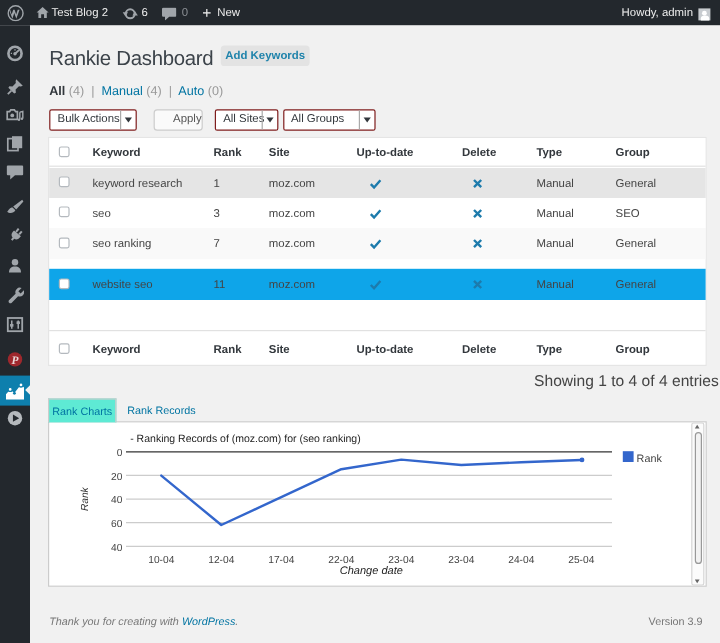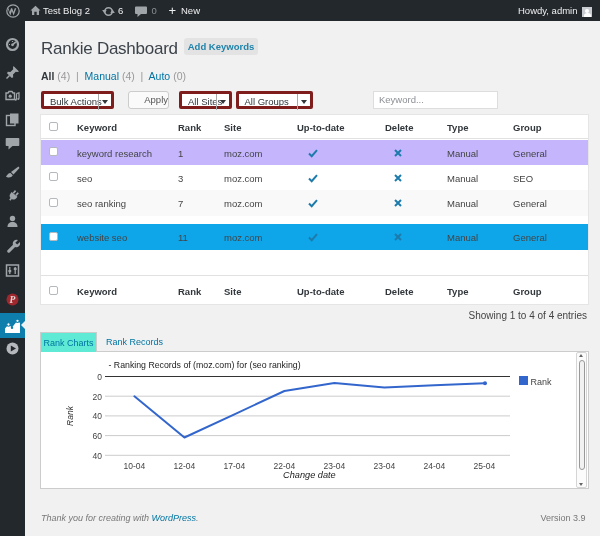--- a/index.html
+++ b/index.html
@@ -10,38 +10,38 @@
 #sidebar { position:absolute; left:0; top:21px; width:25px; height:515px; background:#23282d; }
 .abtxt { position:absolute; color:#eee; font-size:9.5px; line-height:21px; height:21px; }
 .sideicon { position:absolute; left:5px; width:15px; height:15px; }
 #activeitem { position:absolute; left:0; top:291.5px; width:25px; height:25px; background:#0e7fad; }
 #activearrow { position:absolute; right:0; top:8.5px; width:0; height:0; border-top:4px solid transparent; border-bottom:4px solid transparent; border-right:4px solid #f1f1f1; }
 h1.rankie { position:absolute; left:41px; top:39.5px; font-size:17px; line-height:1; font-weight:400; color:#3c434a; letter-spacing:-0.25px; }
 #addkw { position:absolute; left:184px; top:37.5px; width:74px; height:17px; background:#e3e3e3; border-radius:3px; color:#1f83ab; font-size:9.5px; font-weight:bold; text-align:center; line-height:17px; }
 #filters { position:absolute; left:41px; top:70px; font-size:10.5px; color:#999; }
 #filters b { color:#32373c; font-weight:bold; }
 #filters a { color:#0074a2; text-decoration:none; }
-.wpsel { position:absolute; height:18px; background:#fff; border:3px solid #7f1d1d; border-radius:2px; font-size:9.5px; color:#32373c; line-height:16px; padding-left:6px; }
+.wpsel { position:absolute; height:18px; background:#fff; border:1px solid #7f1d1d; border-radius:2px; font-size:9.5px; color:#32373c; line-height:16px; padding-left:6px; }
 .wpsel .arr { position:absolute; right:0; top:0; width:13px; height:16px; border-left:1px solid #aaa; }
 .wpsel .arr:after { content:""; position:absolute; left:3px; top:6px; width:0; height:0; border-left:3.5px solid transparent; border-right:3.5px solid transparent; border-top:4px solid #32373c; }
 .wpbtn { position:absolute; height:18px; background:#fafafa; border:1px solid #ccc; border-radius:3px; font-size:9.5px; color:#555; text-align:right; line-height:16px; }
 #kwinput { position:absolute; left:373px; top:91px; width:125px; height:18px; background:#fff; border:1px solid #ddd; font-size:9.5px; color:#8c8f94; line-height:16px; padding-left:5px; }
 #tbl { position:absolute; left:40px; top:114px; width:549px; height:191px; background:#fff; border:1px solid #e5e5e5; }
 .trow { position:absolute; left:0; width:547px;padding-left:20px; }
 .cell { position:absolute; font-size:9.5px; color:#444; }
 .hcell { position:absolute; font-size:9.5px; color:#32373c; font-weight:bold; }
 .cbx { position:absolute; width:9px; height:9px; background:#fff; border:1px solid #b4b9be; border-radius:2px; }
 #panel { position:absolute; left:40px; top:351px; width:549px; height:138px; background:#fff; border:1px solid #ccc; }
 #tab1 { position:absolute; left:40px; top:331.5px; width:57px; height:20.5px; background:#5eead4; border:1px solid #ccc; border-bottom:none; z-index:3; color:#0074a2; font-size:9px; text-align:center; line-height:20px; }
 #tab2 { position:absolute; left:106px; top:331.5px; height:20px; color:#0074a2; font-size:9px; line-height:20px; }
 .ctxt { position:absolute; font-size:8.5px; color:#444; }
 #footerl { position:absolute; left:41px; top:513px; font-size:9px; font-style:italic; color:#777; }
 #footerl a { color:#0074a2; text-decoration:none; }
 #footerr { position:absolute; right:14.5px; top:513px; font-size:9px; color:#777; }
-#showing { position:absolute; right:13px; top:309.5px; font-size:10px; color:#444;text-align:right; }
+#showing { position:absolute; right:1px; top:309.5px; font-size:13px; color:#444;text-align:right; }
 svg { display:block; }
 </style>
 </head>
 <body>
 <div id="page">
 
   <div id="adminbar">
     <svg class="abs" style="left:6px;top:4px" width="14" height="14" viewBox="0 0 14 14">
       <circle cx="7" cy="7" r="6.2" fill="none" stroke="#a0a5aa" stroke-width="1.2"></circle>
       <path d="M1.6 4.2 l2.7 7.4 1.6-4.7 1.7 4.7 2.7-7.4 h-1.55 l-1.25 3.9 -1.35-3.9 h-1.1 l-1.35 3.9 -1.25-3.9 z" fill="#a0a5aa"></path>
@@ -150,36 +150,35 @@
   </div>
 
   <h1 class="rankie">Rankie Dashboard</h1>
   <div id="addkw">Add Keywords</div>
   <div id="filters"><b>All</b> (4) &nbsp;|&nbsp; <a>Manual</a> (4) &nbsp;|&nbsp; <a>Auto</a> (0)</div>
 
   <div class="wpsel" style="left:41px;top:91px;width:73px;">Bulk Actions<span class="arr"></span></div>
   <div class="wpbtn" style="left:128px;top:91px;width:41px;">Apply</div>
   <div class="wpsel" style="left:179px;top:91px;width:53px;">All Sites<span class="arr"></span></div>
   <div class="wpsel" style="left:235.5px;top:91px;width:77px;">All Groups<span class="arr"></span></div>
-  <div id="kwinput">Keyword...</div>
 
   <div id="tbl">
 
     <div class="trow" style="top:0;height:23.5px;border-bottom:1px solid #e1e1e1;">
       <span class="cbx" style="left:8px;top:6.5px;"></span>
       <span class="hcell" style="left:36px;top:7px;">Keyword</span>
       <span class="hcell" style="left:137px;top:7px;">Rank</span>
       <span class="hcell" style="left:183px;top:7px;">Site</span>
       <span class="hcell" style="left:256px;top:7px;">Up-to-date</span>
       <span class="hcell" style="left:344px;top:7px;">Delete</span>
       <span class="hcell" style="left:406px;top:7px;">Type</span>
       <span class="hcell" style="left:472px;top:7px;">Group</span>
     </div>
 
-    <div class="trow" style="top:24.5px;height:25px;background:#c4b5fd;">
+    <div class="trow" style="top:24.5px;height:25px;background:#e5e5e5;">
       <span class="cbx" style="left:8px;top:7.5px;"></span>
       <span class="cell" style="left:36px;top:8px;">keyword research</span>
       <span class="cell" style="left:137px;top:8px;">1</span>
       <span class="cell" style="left:183px;top:8px;">moz.com</span>
       <svg class="abs chk" style="left:267px;top:9px" width="10" height="9" viewBox="0 0 10 9">
           <path d="M1 4.5 L3.7 7.2 L9 1.2" fill="none" stroke="#1d7bac" stroke-width="2"></path>
         </svg>
       <svg class="abs" style="left:353px;top:9px" width="8" height="8" viewBox="0 0 8 8">
           <path d="M1 1 L7 7 M7 1 L1 7" stroke="#1d7bac" stroke-width="2"></path>
         </svg>

